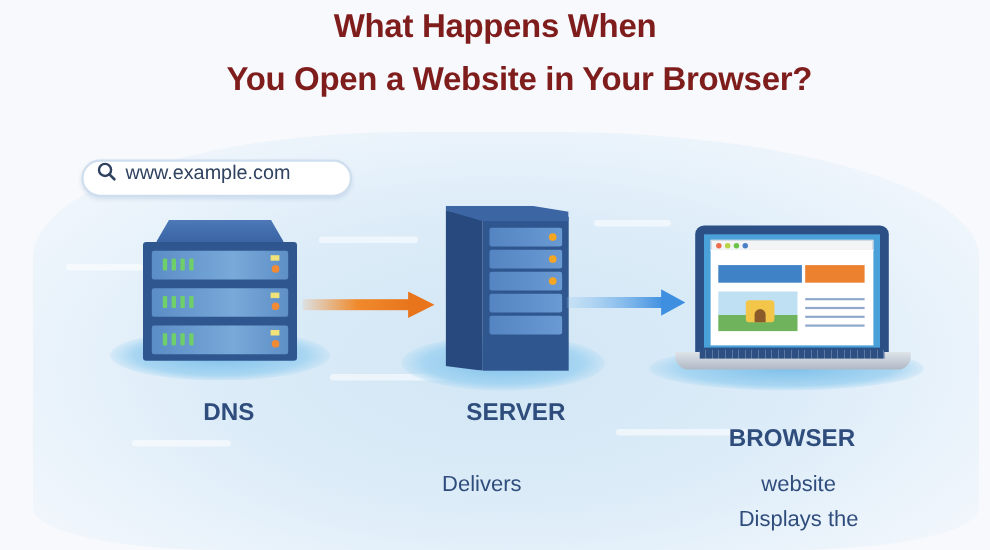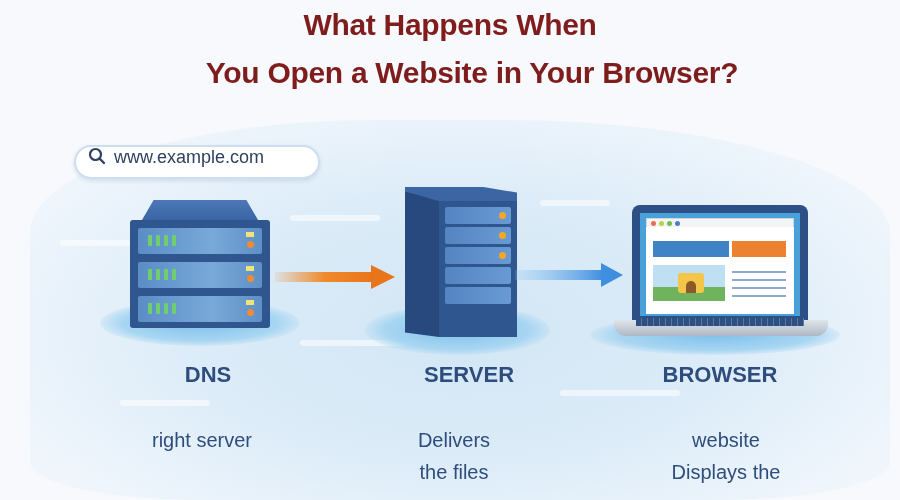--- a/index.html
+++ b/index.html
@@ -182,25 +182,23 @@
   <div style="position:absolute;left:104px;top:66px;width:54px;height:2px;background:#8fa8cc;"></div>
   <div style="position:absolute;left:104px;top:74px;width:54px;height:2px;background:#8fa8cc;"></div>
   <div style="position:absolute;left:104px;top:82px;width:54px;height:2px;background:#8fa8cc;"></div>
   <div style="position:absolute;left:104px;top:90px;width:54px;height:2px;background:#8fa8cc;"></div>
   <div class="base"></div>
   <div class="keys"></div>
 </div>
 
 <div class="label" style="left:108px;">DNS</div>
 <div class="label" style="left:369px;">SERVER</div>
-<div class="label" style="left:620px;">BROWSER</div>
+<div class="label" style="left:620px;margin-top:23px;">BROWSER</div>
 
 <div class="desc" style="left:92px;">
-  <div>right server</div>
-</div>
-<div class="desc" style="left:344px;">
+</div>
+<div class="desc" style="left:328px;">
   <div>Delivers</div>
-  <div>the files</div>
 </div>
 <div class="desc" style="left:616px;">
   <div>website</div>
   <div>Displays the</div>
 </div>
 
 </body></html>

